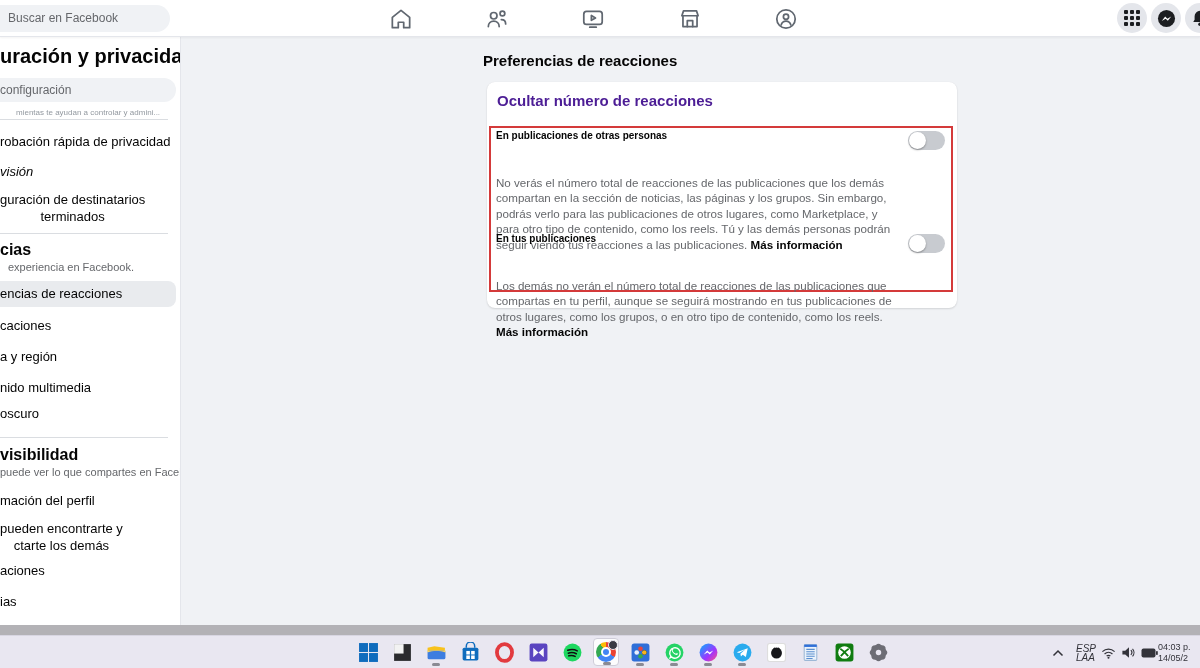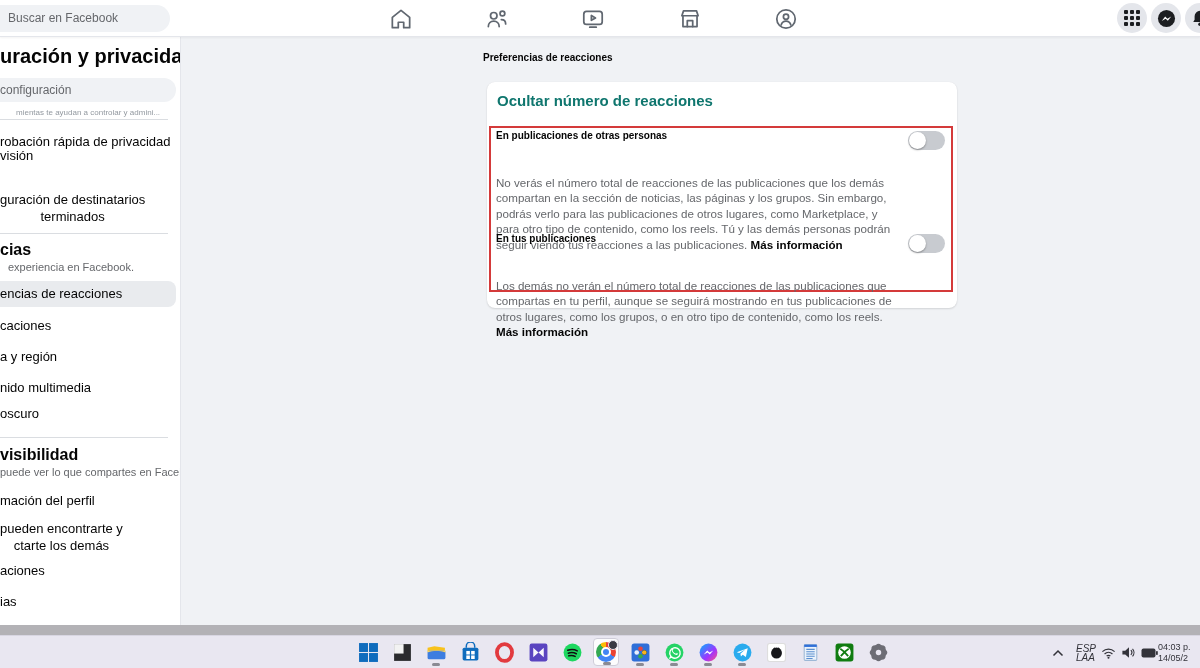--- a/index.html
+++ b/index.html
@@ -27,24 +27,24 @@
   .sb-caption{font-size:8px;color:#9399a0;}
   .sb-divider{position:absolute;left:0;width:168px;border-top:1px solid #dadde1;height:0;}
   .sb-item{font-size:13px;color:#050505;line-height:17px;text-align:center;}
   .sb-section{font-size:16px;font-weight:bold;color:#050505;}
   .sb-small{font-size:11px;color:#65676b;}
   .sb-selected{left:-10px !important;width:186px;height:26px;border-radius:8px;background:#e9ebee;
     font-size:13px;color:#050505;line-height:26px;padding-left:10px;}
 
   
   #main{position:absolute;left:181px;top:37px;width:1019px;height:588px;background:#f0f2f5;}
-  #page-title{position:absolute;left:302px;top:15px;font-size:10px;font-weight:bold;color:#050505;}
+  #page-title{position:absolute;left:302px;top:15px;font-size:15px;font-weight:bold;color:#050505;}
   #card{position:absolute;left:306px;top:45px;width:470px;height:226px;background:#fff;border-radius:8px;
     box-shadow:0 1px 2px rgba(0,0,0,.12),0 0 1px rgba(0,0,0,.08);}
-  #card-title{position:absolute;left:10px;top:10px;font-size:15px;font-weight:bold;color:#0f766e;}
+  #card-title{position:absolute;left:10px;top:10px;font-size:15px;font-weight:bold;color:#4c1d95;}
   #annotation{position:absolute;left:2px;top:44px;width:464px;height:166px;border:2px solid #d43a3a;}
   .sec-title{position:absolute;left:9px;font-size:10px;font-weight:bold;color:#050505;}
   .sec-desc{position:absolute;left:9px;width:404px;font-size:11.6px;line-height:15.4px;color:#65676b;margin-top:29px;}
   .sec-desc b{color:#050505;cursor:pointer;}
   .toggle{position:absolute;right:12px;width:37px;height:19px;border-radius:10px;background:#c8cbd0;}
   .toggle .knob{position:absolute;left:1px;top:1px;width:17px;height:17px;border-radius:50%;background:#fff;
     box-shadow:0 1px 2px rgba(0,0,0,.35);}
 
   
   #winband{position:absolute;left:0;top:625px;width:1200px;height:10px;background:#b3b2b6;}
@@ -137,21 +137,21 @@
 
   <div id="sidebar">
     <div class="abs sb-title" style="top:8px;">uración y privacidad</div>
 
     <div class="abs sb-search" style="top:41px;">configuración</div>
 
     <div class="abs sb-caption" style="top:71px;padding-left:16px;">mientas te ayudan a controlar y admini...</div>
     <div class="sb-divider" style="top:82px;"></div>
 
     <div class="abs sb-item" style="top:96px;">robación rápida de privacidad</div>
-    <div class="abs sb-item" style="top:110px;">visión</div>
+    <div class="abs sb-item" style="top:126px;font-style:italic;">visión</div>
     <div class="abs sb-item" style="top:154px;">
       <span>guración de destinatarios</span><br>
       <span>terminados</span>
     </div>
     <div class="sb-divider" style="top:196px;"></div>
 
     <div class="abs sb-section" style="top:204px;">cias</div>
     <div class="abs sb-small" style="top:224px;padding-left:8px;">experiencia en Facebook.</div>
 
     <div class="abs sb-selected" style="top:244px;">encias de reacciones</div>

